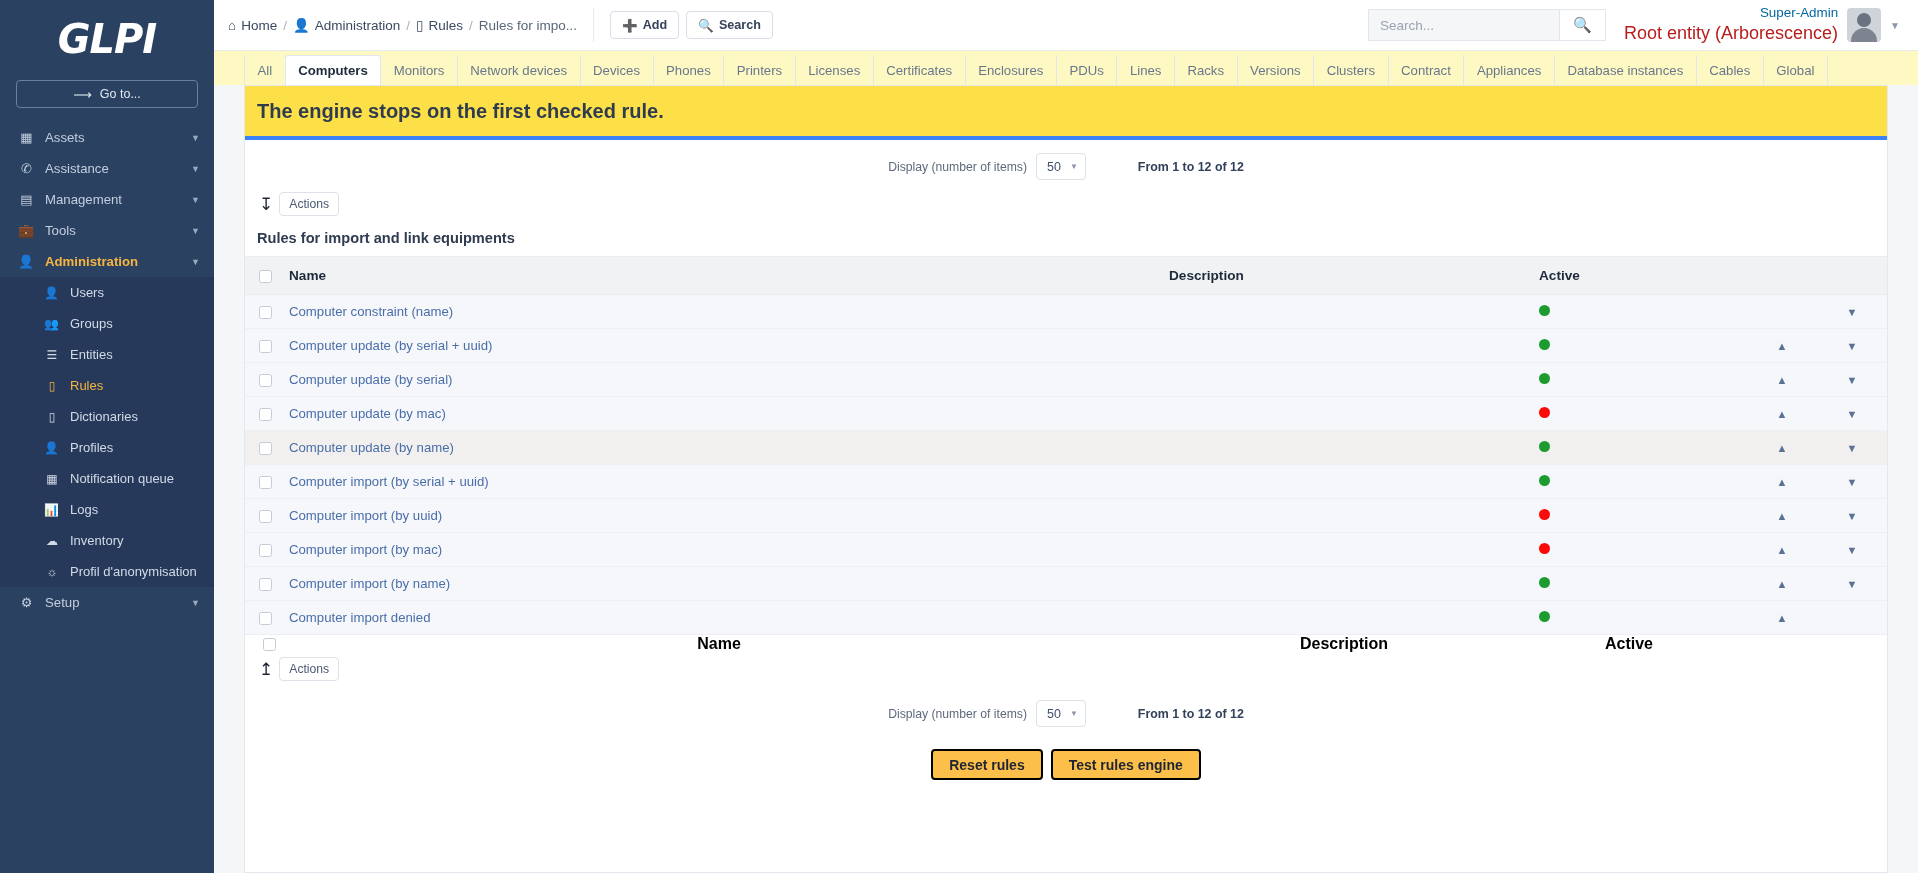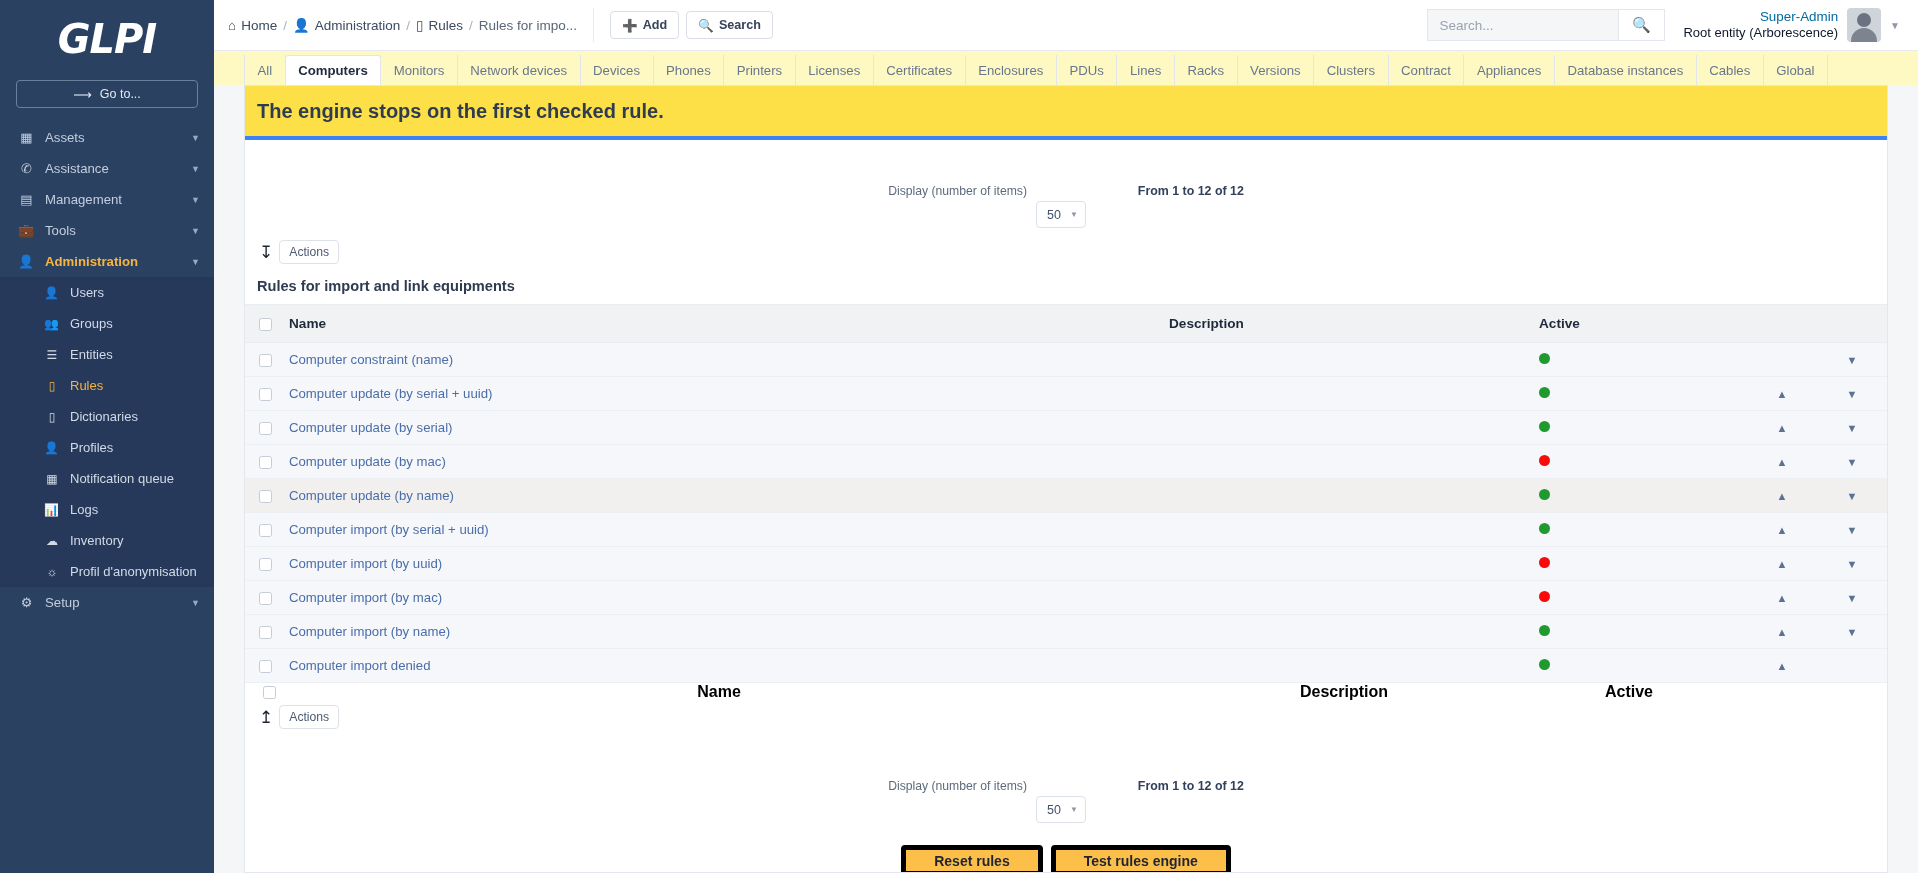--- a/index.html
+++ b/index.html
@@ -85,21 +85,21 @@
   }
   .search-wrap input::placeholder { color: #9aa3b1; }
   .search-btn {
     width: 46px; background: #fff; border: none; border-left: 1px solid #e3e7ed;
     display: flex; align-items: center; justify-content: center; cursor: pointer;
     color: #2b4162; font-size: 15px;
   }
   .user-box { display: flex; align-items: center; gap: 9px; cursor: pointer; }
   .user-text { text-align: right; line-height: 1.25; }
   .user-name { font-size: 13.4px; color: #0369a1; }
-  .user-entity { font-size: 13px; color: #0f172a; }
+  .user-entity { font-size: 18px; color: #b91c1c; }
   .avatar {
     width: 34px; height: 34px; border-radius: 4px; background: #cfd4da;
     position: relative; overflow: hidden;
   }
   .avatar .head { position:absolute; left:10px; top:5px; width:14px; height:14px; border-radius:50%; background:#6b7380; }
   .avatar .body { position:absolute; left:4px; top:20px; width:26px; height:16px; border-radius:13px 13px 0 0; background:#7d848f; }
   .caret-dn { font-size: 10px; color: #8d97a6; }
 
   
   .tabbar { height: 34px; min-height: 34px; display: flex; align-items: flex-end; padding-left: 30px; background: #fef9c3; }
@@ -121,21 +121,21 @@
     background: #fde047; border-bottom: 4px solid #3b82f6;
   }
   .pager-row {
     display: flex; align-items: center; justify-content: center;
     gap: 52px; padding: 13px 0 8px 0; font-size: 12.2px; color: #5e6a7c;
   }
   .pager-left { display: flex; align-items: center; gap: 9px; }
   .sel-box {
     border: 1px solid #dde2e9; border-radius: 4px; background: #fff;
     height: 27px; padding: 0 7px 0 10px; display: flex; align-items: center; gap: 9px;
-    font-size: 12.5px; color: #42506a; cursor: pointer; margin-top: 48px;
+    font-size: 12.5px; color: #42506a; cursor: pointer;
   }
   .sel-box .c { font-size: 8px; color: #8c97a8; }
   .pager-count { font-size: 12.4px; font-weight: 700; color: #32405a; }
 
   .actions-row { display: flex; align-items: center; gap: 6px; padding: 4px 0 6px 14px; }
   .big-arrow { font-size: 17px; color: #1c2433; line-height: 1; }
   .actions-btn {
     border: 1px solid #dde2e9; background: #fff; border-radius: 4px;
     height: 24px; padding: 0 9px; font-size: 12.2px; color: #4b5b73; cursor: pointer;
     display: flex; align-items: center;
@@ -166,22 +166,22 @@
   .dot { width: 11px; height: 11px; border-radius: 50%; display: inline-block; }
   td.c-move { text-align: right; padding-right: 0; }
   .mv {
     display: inline-block; width: 70px; text-align: center;
     font-size: 11px; color: #5b7296; cursor: pointer; line-height: 1;
   }
   .mv.empty { visibility: hidden; }
 
   .footer-btns { display: flex; justify-content: center; gap: 8px; padding: 14px 0 16px 0; }
   .amber-btn {
-    background: #fcbf49; border: 5px solid #000000; border-radius: 4px;
-    height: 31px; padding: 0 28px; font-size: 14px; font-weight: 700; color: #1e2433;
+    background: #fcbf49; border: 2px solid #000000; border-radius: 4px;
+    height: 31px; padding: 0 16px; font-size: 14px; font-weight: 700; color: #1e2433;
     cursor: pointer; font-family: "Liberation Sans", sans-serif;
   }
 </style>
 </head>
 <body>
 
 <div class="app">
 
   <aside class="sidebar">
     <div class="logo-wrap">

